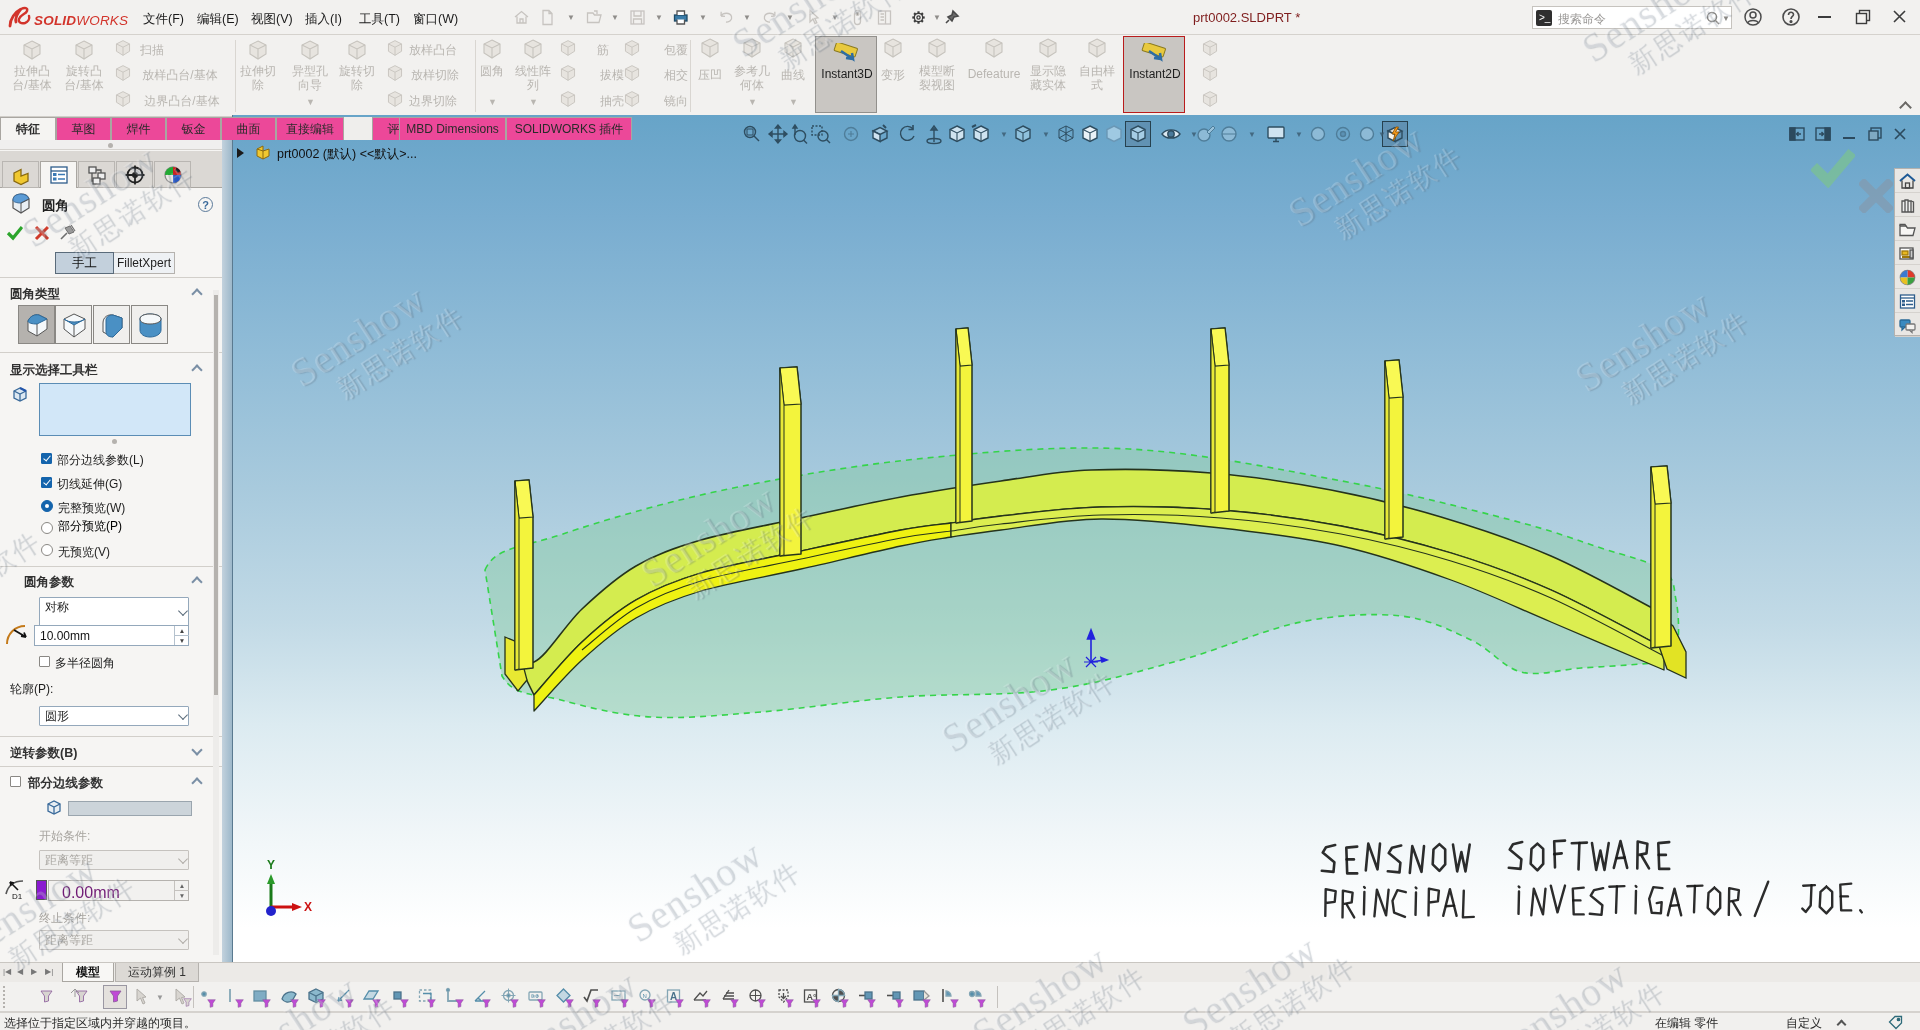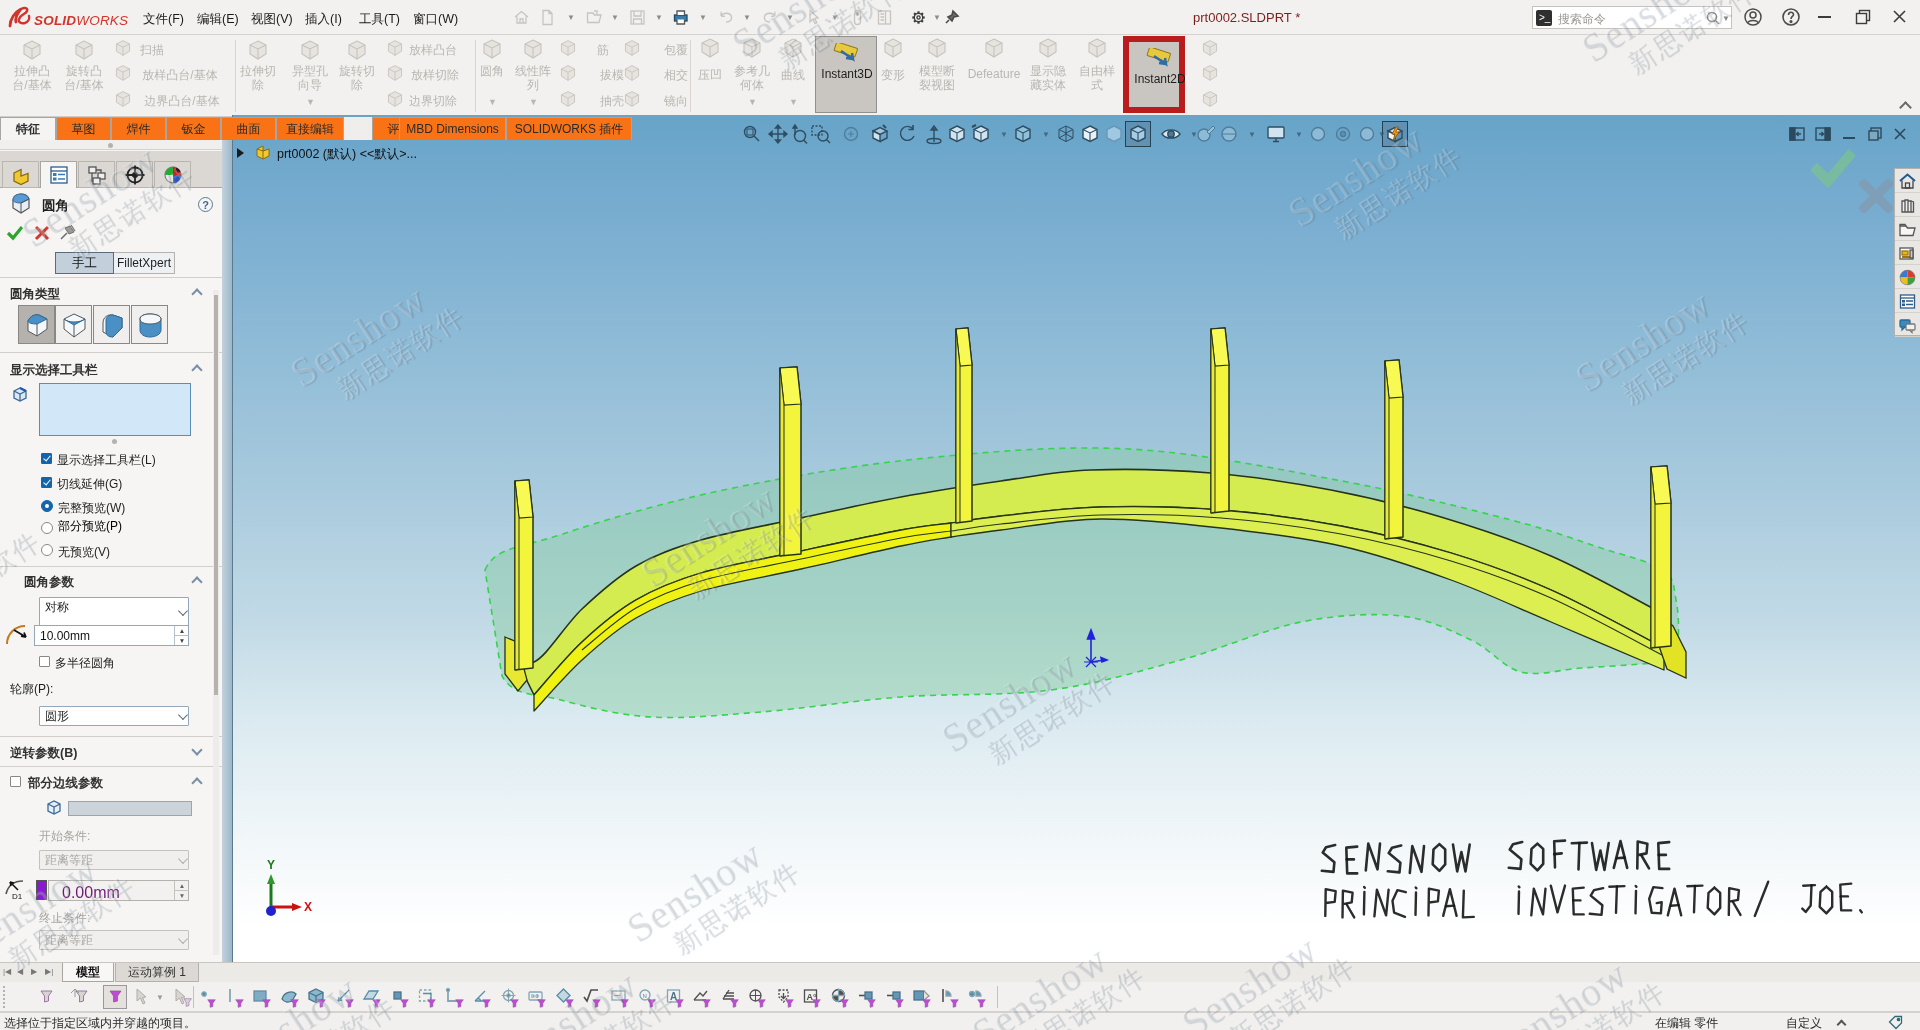--- a/index.html
+++ b/index.html
@@ -2,21 +2,21 @@
 <html><head><meta charset="utf-8"><style>
 *{margin:0;padding:0;box-sizing:border-box}
 body{width:1920px;height:1030px;overflow:hidden;font-family:"Liberation Sans",sans-serif;background:#f0efee;position:relative}
 .ab{position:absolute}
 .tx{position:absolute;white-space:nowrap}
 .dis{color:#b9b6b1}
 .vline{position:absolute;width:1px;background:#d9d6d1}
 .wm{position:absolute;transform:rotate(-33deg);color:rgba(248,251,253,0.20);text-shadow:1.5px 1.5px 1px rgba(90,106,118,0.26);pointer-events:none;line-height:1}
 .wm .w1{font-family:"Liberation Serif",serif;font-size:40px;letter-spacing:1px;display:block}
 .wm .w2{font-size:27px;letter-spacing:2px;display:block;margin:4px 0 0 30px}
-.tab{position:absolute;top:0;height:23px;background:#f97316;border:1px solid #a9a6a1;border-bottom:none;color:#2b2b2b;font-size:12px;text-align:center;line-height:22px}
+.tab{position:absolute;top:0;height:23px;background:#ec4899;border:1px solid #a9a6a1;border-bottom:none;color:#2b2b2b;font-size:12px;text-align:center;line-height:22px}
 .cb{position:absolute;width:11px;height:11px;background:#1464ac;border:1px solid #1464ac;border-radius:1px}
 .cb:after{content:"";position:absolute;left:2.5px;top:0px;width:3px;height:6px;border:solid #fff;border-width:0 1.8px 1.8px 0;transform:rotate(40deg)}
 .cbe{position:absolute;width:11px;height:11px;background:#fff;border:1px solid #8a8884;border-radius:1px}
 .rd{position:absolute;width:12px;height:12px;border-radius:50%;background:#fff;border:1px solid #8a8884}
 .rdon{position:absolute;width:12px;height:12px;border-radius:50%;background:#1464ac;border:1px solid #1464ac}
 .rdon:after{content:"";position:absolute;left:3px;top:3px;width:4px;height:4px;border-radius:50%;background:#fff}
 .dd{position:absolute;background:#fff;border:1px solid #94a8bb;border-radius:1px;font-size:12px;color:#1e1e1e;padding-left:5px}
 .dda{position:absolute;right:4px;top:40%;width:7px;height:7px;border:solid #5a6b7a;border-width:0 1.4px 1.4px 0;transform:rotate(45deg) translateY(-50%)}
 .sec{position:absolute;font-size:12.5px;font-weight:bold;color:#323232}
 .chev{position:absolute;width:8px;height:8px;border:solid #7a8fa5;border-width:0 2px 2px 0}
@@ -280,21 +280,21 @@
       <path d="M3,6 L11,10 L19,6 M11,10 V20" fill="none"></path>
     </svg>
     <div class="tx dis" style="left:1048px;top:28px;font-size:12px;transform:translateX(-50%)">显示隐</div>
     <div class="tx dis" style="left:1048px;top:42px;font-size:12px;transform:translateX(-50%)">藏实体</div>
     <svg class="ab" style="left:1086px;top:2px" width="22" height="22" viewBox="0 0 22 22" fill="#e7e4df" stroke="#c6c3bd" stroke-width="1.1">
       <path d="M11,2 L19,6 V15 L11,20 L3,15 V6 Z"></path>
       <path d="M3,6 L11,10 L19,6 M11,10 V20" fill="none"></path>
     </svg>
     <div class="tx dis" style="left:1097px;top:28px;font-size:12px;transform:translateX(-50%)">自由样</div>
     <div class="tx dis" style="left:1097px;top:42px;font-size:12px;transform:translateX(-50%)">式</div>
-    <div class="ab" style="left:1123px;top:1px;width:62px;height:77px;background:#c9c6c2;border:6px solid #b91c1c">
+    <div class="ab" style="left:1123px;top:1px;width:62px;height:77px;background:#c9c6c2;border:1px solid #b91c1c">
       <svg class="ab" style="left:17px;top:6px" width="28" height="22" viewBox="0 0 28 22">
         <rect x="2" y="2" width="22" height="9" rx="1" fill="#e8c93e" stroke="#8a7a20" transform="rotate(18 13 6)"></rect>
         <path d="M8,8 L20,16 L19,10 M20,16 L13,15" stroke="#2e6da4" stroke-width="2.5" fill="none"></path>
       </svg>
       <div class="tx" style="left:31px;top:30px;font-size:12px;color:#1e1e1e;transform:translateX(-50%)">Instant2D</div>
     </div>
     <svg class="ab" style="left:1201px;top:4px" width="18" height="18" viewBox="0 0 22 22" fill="#e7e4df" stroke="#c6c3bd" stroke-width="1.1">
       <path d="M11,2 L19,6 V15 L11,20 L3,15 V6 Z"></path>
       <path d="M3,6 L11,10 L19,6 M11,10 V20" fill="none"></path>
     </svg>
@@ -713,21 +713,21 @@
     <div class="sec" style="left:10px;top:222px">显示选择工具栏</div>
     <div class="chev" style="left:193px;top:226px;transform:rotate(-135deg)"></div>
     <svg class="ab" style="left:10px;top:245px" width="20" height="20" viewBox="0 0 20 20" fill="none" stroke="#3a6a9a" stroke-width="1.3">
       <path d="M4,6 L10,3 L16,6 V13 L10,16 L4,13 Z" fill="#dce8f2"></path>
       <path d="M4,6 L10,9 L16,6 M10,9 V16"></path>
       <path d="M10,3 L16,6" stroke="#2255aa" stroke-width="2.2"></path>
     </svg>
     <div class="ab" style="left:39px;top:243px;width:152px;height:53px;background:#d2e7f8;border:1px solid #5b8db5"></div>
     <div class="ab" style="left:112px;top:299px;width:5px;height:5px;border-radius:50%;background:#b5b2ae"></div>
     <div class="cb" style="left:41px;top:313px"></div>
-    <div class="tx" style="left:57px;top:312px;font-size:12px;color:#1e1e1e">显示选择工具栏(L)</div>
+    <div class="tx" style="left:57px;top:312px;font-size:12px;color:#1e1e1e">部分边线参数(L)</div>
     <div class="cb" style="left:41px;top:337px"></div>
     <div class="tx" style="left:57px;top:336px;font-size:12px;color:#1e1e1e">切线延伸(G)</div>
     <div class="rdon" style="left:41px;top:360px"></div>
     <div class="tx" style="left:58px;top:360px;font-size:12px;color:#1e1e1e">完整预览(W)</div>
     <div class="rd" style="left:41px;top:382px"></div>
     <div class="tx" style="left:58px;top:378px;font-size:12px;color:#000000">部分预览(P)</div>
     <div class="rd" style="left:41px;top:404px"></div>
     <div class="tx" style="left:58px;top:404px;font-size:12px;color:#1e1e1e">无预览(V)</div>
     <div class="sep" style="top:426px;left:0;width:222px"></div>
     <div class="sec" style="left:24px;top:434px">圆角参数</div>

